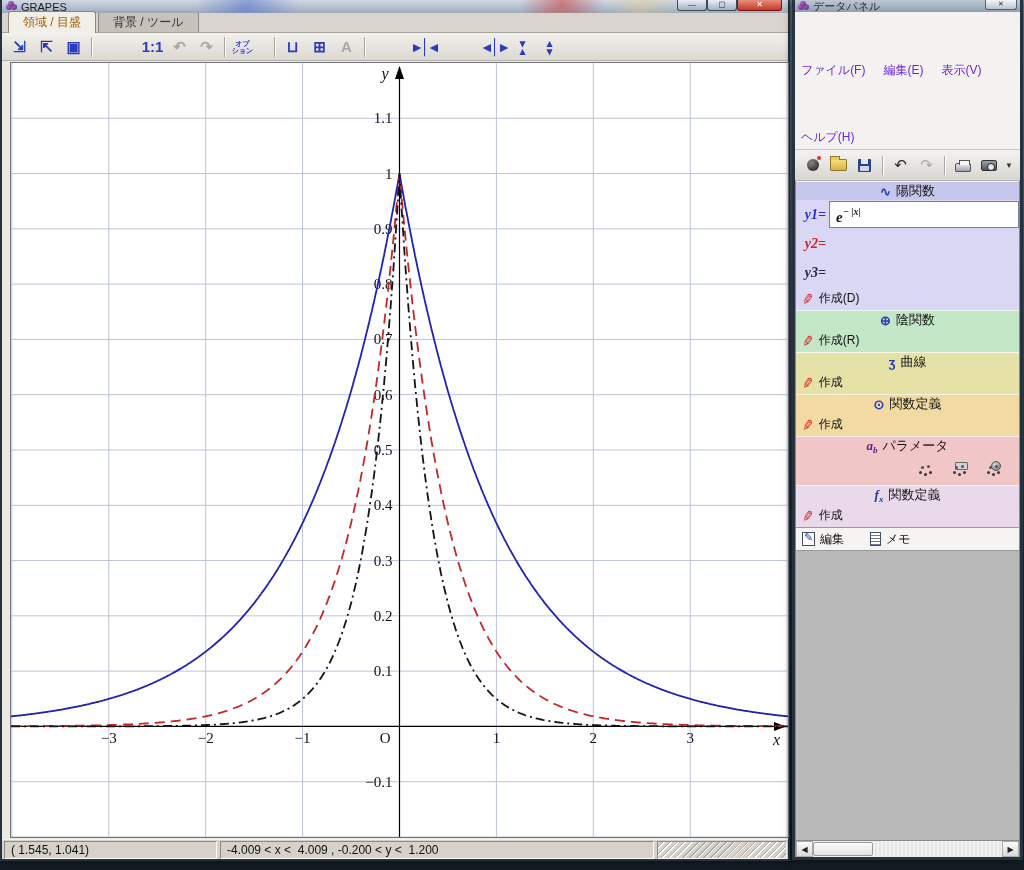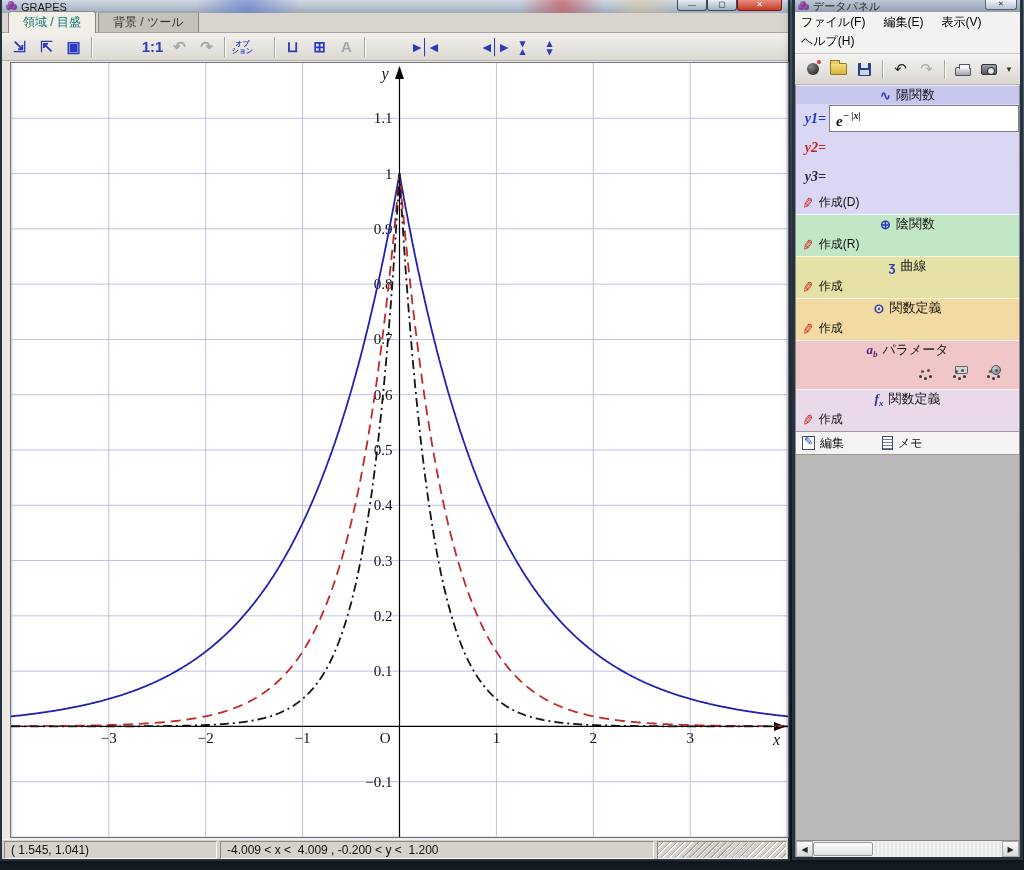--- a/index.html
+++ b/index.html
@@ -29,21 +29,21 @@
   .grape-logo i:nth-child(3){left:2px;top:0;}
   .winbtns { position:absolute; right:6px; top:0; display:flex; }
   .wb { width:30px; height:11px; border:1px solid #3c4a57; border-top:none;
     border-radius:0 0 3px 3px; background:linear-gradient(rgba(235,240,248,.9), rgba(160,175,192,.85));
     font-size:8px; line-height:9px; text-align:center; color:#223; }
   .wb.close { width:45px; background:linear-gradient(#e98d7f,#c23a28); color:#fff; border-color:#7c1608; }
   .tabstrip { height:20px; background:#d9d5cd; display:flex; align-items:flex-end;
     padding-left:6px; border-bottom:1px solid #a9a59d; }
   .tab { font-size:12px; padding:2px 14px 1px; border:1px solid #8a8680; border-bottom:none;
     border-radius:3px 3px 0 0; background:#c6c2ba; color:#333; margin-right:2px; }
-  .tab.active { background:#f2efe8; color:#0f766e; position:relative; top:1px; padding-bottom:2px; }
+  .tab.active { background:#f2efe8; color:#a16207; position:relative; top:1px; padding-bottom:2px; }
   .toolbar { height:28px; background:linear-gradient(#f2f0ec,#dcd8d2); display:flex;
     align-items:center; padding-left:4px; border-bottom:1px solid #b6b2aa; }
   .tbtn { width:25px; height:23px; margin:0 1px; border:1px solid transparent;
     display:flex; align-items:center; justify-content:center;
     color:#2a3cbe; font-size:15px; font-weight:bold; background:transparent; }
   .tbtn.small { font-size:15px; letter-spacing:0;margin-left:44px; }
   .tbtn.tiny { font-size:7px; white-space:pre-line; line-height:7px; text-align:center; }
   .tbtn.stack { white-space:pre-line; line-height:8px; font-size:11px; }
   .tbtn.disabled { color:#a7a7a5; }
   .tsep { width:1px; height:20px; background:#a9a59d; margin:0 4px; box-shadow:1px 0 0 #fff; }
@@ -66,21 +66,21 @@
     box-shadow:0 0 8px rgba(0,0,0,.6); display:flex; flex-direction:column; }
   .p-titlebar { height:12px; position:relative; display:flex; align-items:center; padding-left:3px;
     background:linear-gradient(rgba(190,202,216,.92), rgba(140,156,176,.9)); }
   .p-title { font-size:11px; color:#2b2b2b; margin-left:4px; }
   .p-close { position:absolute; right:3px; top:0; width:32px; height:10px;
     border:1px solid #55606c; border-top:none; border-radius:0 0 3px 3px;
     background:linear-gradient(#f2f5f9,#b9c4d0); font-size:7px; line-height:8px;
     text-align:center; color:#333; }
   .p-menubar { background:#f3f2f0; border-bottom:1px solid #c9c7c3; padding:1px 4px 2px; }
   .p-menurow { display:flex; gap:14px; }
-  .p-menu { font-size:12px; color:#000000; padding:1px 2px; }
+  .p-menu { font-size:12px; color:#6d28d9; padding:1px 2px;margin-top:48px; }
   .p-toolbar { height:31px; background:linear-gradient(#f4f3f1,#d9d6d1);
     border-bottom:1px solid #b8b5b0; display:flex; align-items:center; padding-left:6px; gap:3px; }
   .pbtn { width:23px; height:23px; display:flex; align-items:center; justify-content:center;
     font-size:15px; color:#222; }
   .pbtn.disabled { color:#aaa; }
   .psep { width:1px; height:19px; background:#aaa7a2; box-shadow:1px 0 0 #fff; margin:0 3px; }
   .icon-bomb { width:12px; height:12px; border-radius:50%;
     background:radial-gradient(circle at 35% 30%, #888, #151515); position:relative; }
   .icon-bomb::after { content:""; position:absolute; right:-2px; top:-3px; width:4px; height:4px;
     border-radius:50%; background:#d33; }
@@ -128,21 +128,21 @@
   .sec-funcdef { background:#ead9ea; }
   .param-icons { height:30px; display:flex; justify-content:flex-end; align-items:center;
     gap:12px; padding-right:14px; }
   .paw { position:relative; width:22px; height:16px; }
   .paw i { position:absolute; width:3px; height:3px; border-radius:50%; background:#3a3a3a;
     box-shadow:5px 2px 0 #3a3a3a, 10px 0 0 #3a3a3a, 2px -5px 0 #555, 8px -6px 0 #555; left:4px; top:9px; }
   .paw.w-slider::before { content:""; position:absolute; left:6px; top:0; width:11px; height:6px;
     background:#cfd4da; border:1px solid #666; border-radius:1px; }
   .paw.w-knob::before { content:""; position:absolute; left:8px; top:-1px; width:8px; height:8px;
     border-radius:50%; background:radial-gradient(circle at 35% 30%, #cfd4da, #71787f); border:1px solid #555; }
-  .edit-row { height:24px; background:#f5f4f2; display:flex; align-items:center; gap:38px;
+  .edit-row { height:24px; background:#f5f4f2; display:flex; align-items:center; gap:26px;
     padding-left:6px; border-top:1px solid #9a9a9a; border-bottom:1px solid #9a9a9a; }
   .edit-group { display:flex; align-items:center; gap:5px; font-size:12px; color:#101010; }
   .icon-editpad { width:13px; height:14px; background:#fff; border:1px solid #44506a;
     position:relative; }
   .icon-editpad::after { content:"✎"; position:absolute; left:1px; top:-2px; font-size:11px; color:#2a3cbe; }
   .icon-memo { width:11px; height:14px; background:repeating-linear-gradient(#fff 0 2px, #6a7a9a 2px 3px);
     border:1px solid #44506a; }
   .p-filler { flex:1; background:#b9b9b9; }
   .p-hscroll { height:17px; background:#efefef; display:flex; align-items:stretch;
     border-top:1px solid #888; }

